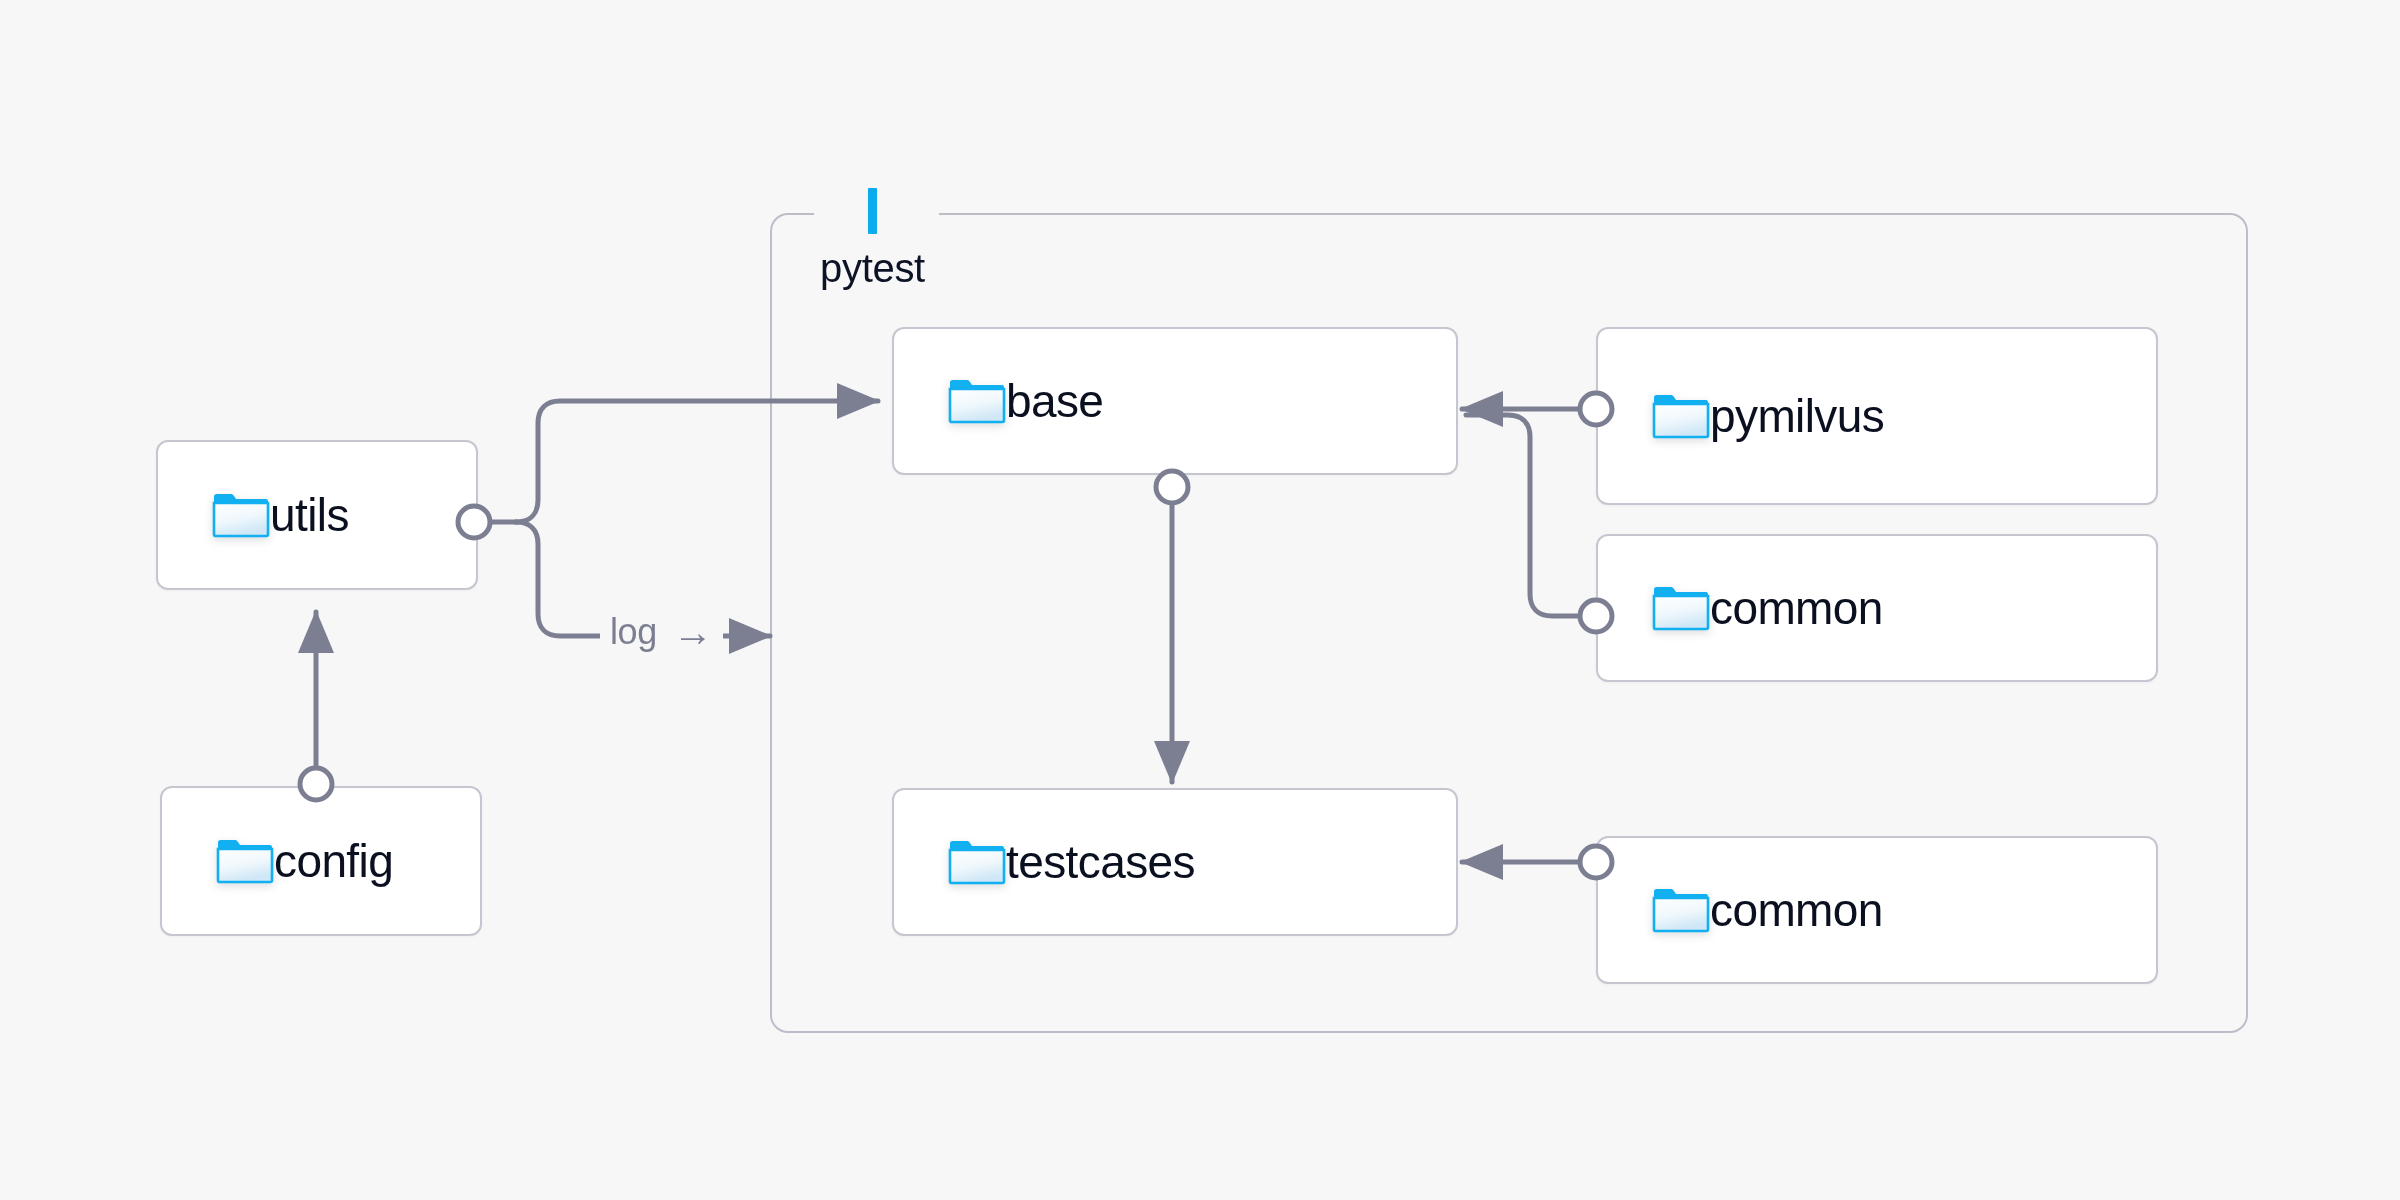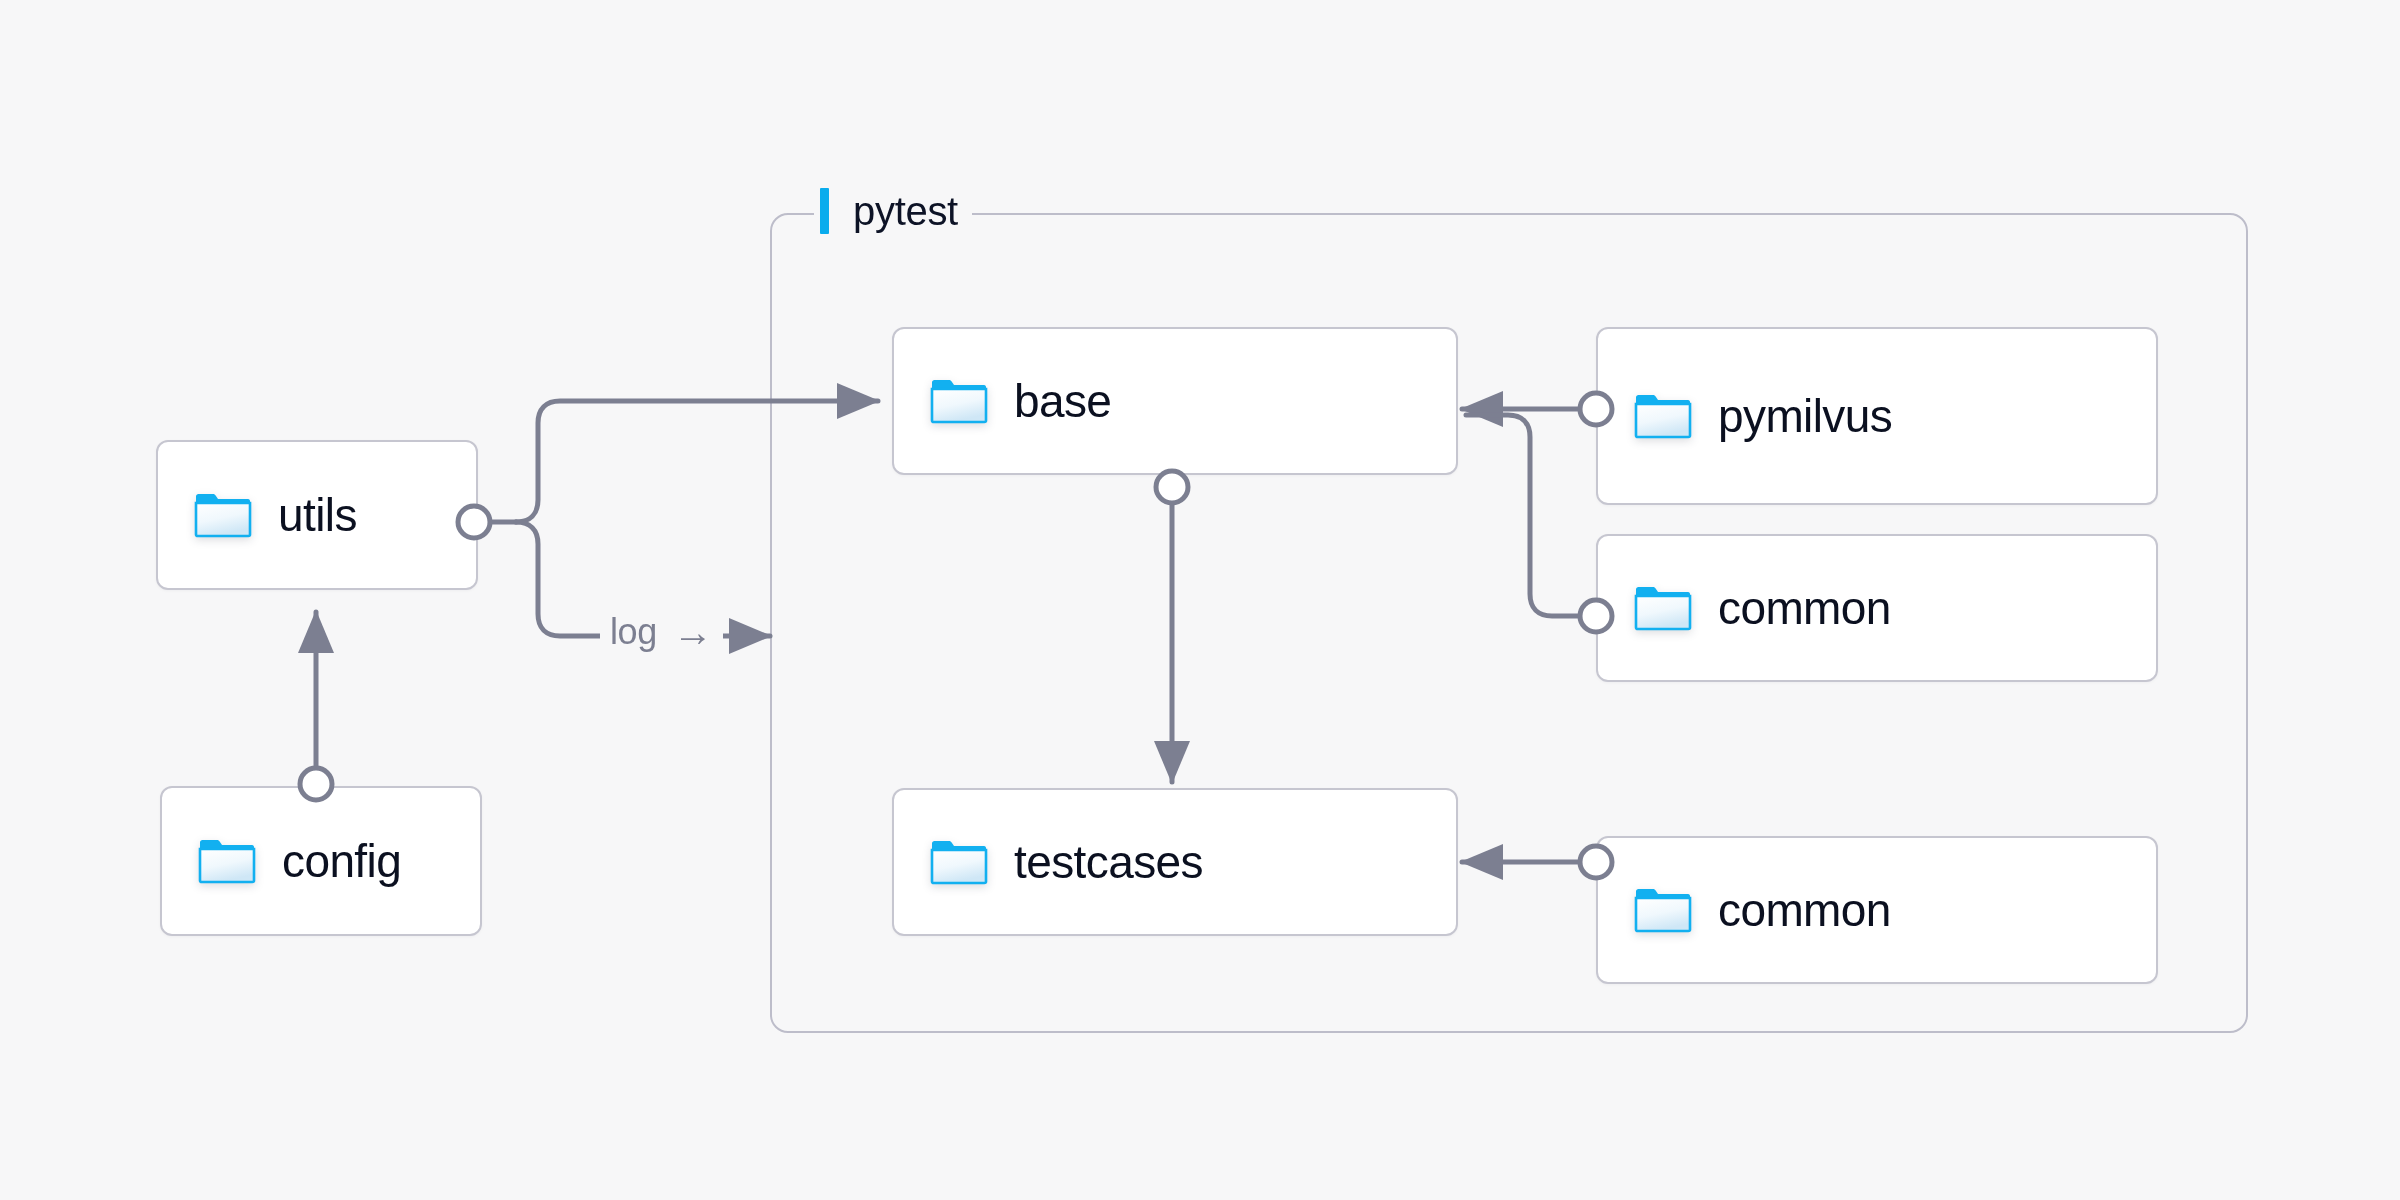--- a/index.html
+++ b/index.html
@@ -48,25 +48,26 @@
     border: 2px solid #bdbdca;
     border-radius: 18px;
     background: transparent;
     box-sizing: border-box;
     z-index: 0;
   }
   .group-label {
     position: absolute;
     display: flex;
     align-items: center;
-    gap: 24px;
+    gap: 14px;
     background: #f7f7f8;
     padding: 0 14px 0 6px;
     z-index: 2;
     white-space: nowrap;
+    flex-direction: column;
   }
   .group-label .accent-bar {
     display: block;
     width: 9px;
     height: 46px;
     background: #0aaced;
     border-radius: 1px;
     flex: none;
   }
   .group-label .group-title {
@@ -84,22 +85,21 @@
     border-radius: 12px;
     box-sizing: border-box;
     display: flex;
     align-items: center;
     box-shadow: 0 1px 3px rgba(16, 24, 40, 0.04);
     z-index: 2;
   }
   .node-inner {
     display: flex;
     align-items: center;
-    gap: 26px;
-    padding-left: 36px;
+    padding-left: 54px;
   }
   .node-label {
     font-size: 46px;
     color: #0b1020;
     letter-spacing: -0.6px;
     line-height: 1;
     white-space: nowrap;
   }
   .folder-icon {
     flex: none;

